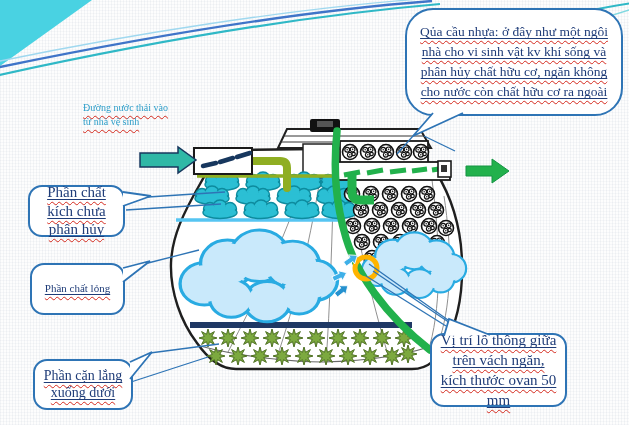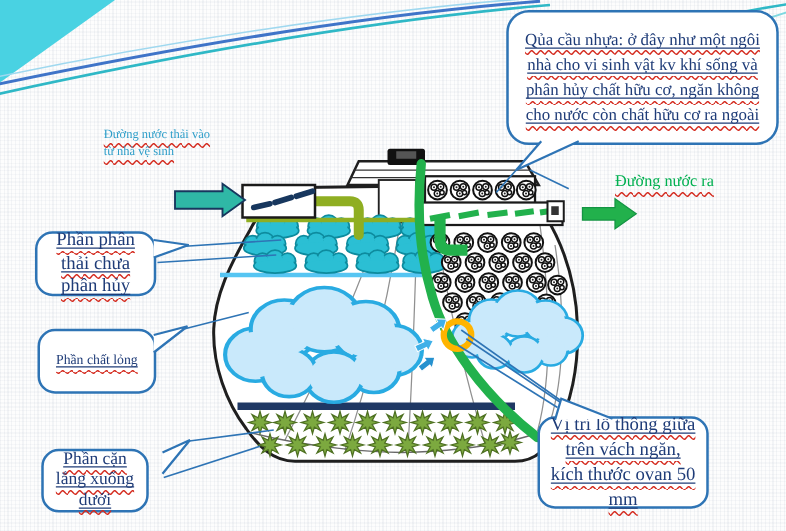--- a/index.html
+++ b/index.html
@@ -15,24 +15,24 @@
   #deco{z-index:0;}
   #main{z-index:1;}
   #tails{z-index:3;pointer-events:none;}
   .co{
     position:absolute;background:#fff;border:2px solid #2E74B5;border-radius:14px;
     display:flex;align-items:center;justify-content:center;text-align:center;
     color:#1F3C78;z-index:2;box-sizing:border-box;padding:2px 6px;line-height:1.25;
   }
   .sq{text-decoration:underline wavy #d42a1e 1px;text-decoration-skip-ink:none;text-underline-offset:3.5px;}
   .ul{text-decoration:underline solid 1px;text-decoration-skip-ink:none;text-underline-offset:2px;}
-  #co-ball{left:405px;top:8px;width:218px;height:108px;font-size:13.5px;line-height:1.5;border-radius:18px;}
+  #co-ball{left:405px;top:8px;width:218px;height:108px;font-size:13.5px;line-height:1.5;border-radius:28px;}
   #co-undigested{left:28px;top:185px;width:97px;height:52px;font-size:15px;}
   #co-liquid{left:30px;top:263px;width:95px;height:52px;font-size:11px;}
-  #co-sediment{left:33px;top:359px;width:86px;height:51px;font-size:14px;line-height:1.15;}
+  #co-sediment{left:33px;top:359px;width:100px;height:51px;font-size:14px;line-height:1.15;}
   #co-vent{left:430px;top:333px;width:137px;height:74px;font-size:15px;line-height:1.35;}
   .lab{position:absolute;z-index:2;line-height:1.35;}
   #lab-inlet{left:83px;top:101px;width:88px;font-size:10px;color:#2E9EC9;}
   #lab-outlet{left:492px;top:136px;font-size:13px;color:#00B050;white-space:nowrap;}
 </style>
 </head>
 <body>
 
 <div id="slide">
 
@@ -243,37 +243,34 @@
       <line x1="448" y1="320" x2="369" y2="264"></line>
         <line x1="450" y1="323" x2="373" y2="271"></line>
         <line x1="446" y1="326" x2="366" y2="276"></line>
     </g>
   </svg>
 
   <div class="co" id="co-ball">
     <span class="sq"><span class="ul">Qủa cầu nhựa: ở đây như một ngôi nhà cho vi sinh vật kv khí sống và phân hủy chất hữu cơ, ngăn không cho nước còn chất hữu cơ ra ngoài</span></span>
   </div>
   <div class="co" id="co-undigested">
-    <span class="sq"><span class="ul">Phần phân thải chưa phân hủy</span></span>
+    <span class="sq"><span class="ul">Phần chất kích chưa phân hủy</span></span>
   </div>
   <div class="co" id="co-liquid">
     <span class="sq"><span class="ul">Phần chất lỏng</span></span>
   </div>
   <div class="co" id="co-sediment">
     <span class="sq"><span class="ul">Phần cặn lắng xuống dưới</span></span>
   </div>
   <div class="co" id="co-vent">
     <span class="sq"><span class="ul">Vị trí lỗ thông giữa trên vách ngăn, kích thước ovan 50 mm</span></span>
   </div>
 
   <div class="lab" id="lab-inlet">
     <span class="sq">Đường nước thải vào từ nhà vệ sinh</span>
-  </div>
-  <div class="lab" id="lab-outlet">
-    <span class="sq">Đường nước ra</span>
   </div>
 
   <svg id="tails" width="629" height="425">
     <g fill="#ffffff" stroke="#2E74B5" stroke-width="1.8">
       <path d="M 433,113 L 413,136 L 463,113"></path>
       <path d="M 123,192 L 151,196 L 123,206"></path>
       <path d="M 123,268 L 150,261 L 123,282"></path>
       <path d="M 130,362 L 152,352 L 130,379"></path>
       <path d="M 444,336 L 449,319 L 490,335"></path>
     </g>

